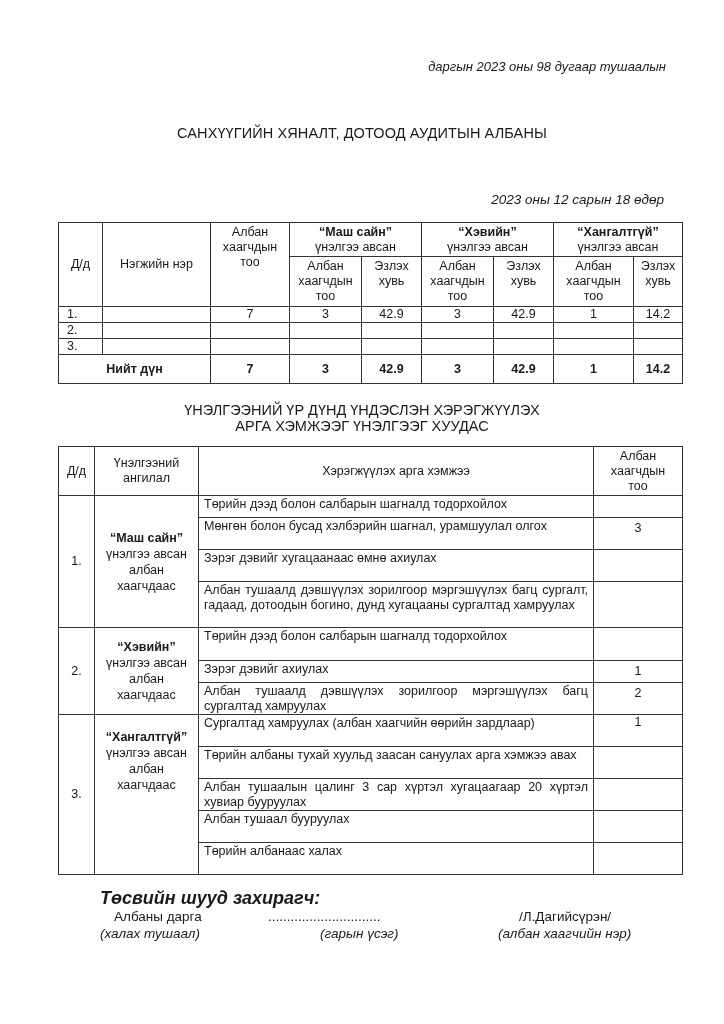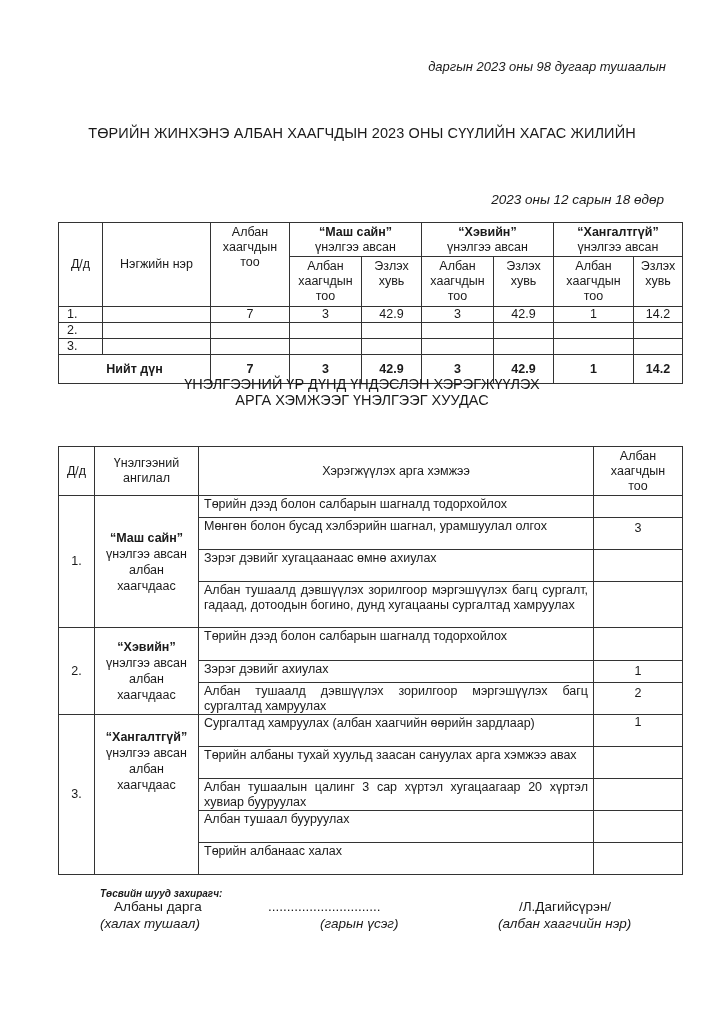--- a/index.html
+++ b/index.html
@@ -24,44 +24,44 @@
     padding: 0 3px; vertical-align: top; text-align: center; line-height: 15px;
   }
   .t1 { top: 222px; }
   .t1 th { vertical-align: middle; }
   .t1 th.top { vertical-align: top; padding-top: 2px; }
   .t1 td { height: 15px; padding-top: 0; padding-bottom: 0; }
   .t1 tr.total td { height: 28px; font-weight: bold; vertical-align: middle; }
   .t1 td.num-left { text-align: left; padding-left: 8px; }
   .bold { font-weight: bold; }
   .title2 {
-    position: absolute; left: 0; width: 724px; top: 376px; text-align: center;
+    position: absolute; left: 0; width: 724px; top: 402px; text-align: center;
     font-size: 14.5px; line-height: 16px;
   }
   .t2 { top: 446px; }
   .t2 th { vertical-align: middle; height: 48px; }
   .t2 td.measure { text-align: justify; text-align-last: left; padding: 1px 5px 0 5px; }
   .t2 td.count { vertical-align: top; padding-top: 3px; }
   .t2 td.idx { vertical-align: middle; }
   .t2 td.cat { vertical-align: middle; line-height: 16px; padding: 0 6px; }
   .sig { position: absolute; left: 100px; top: 888px; width: 580px; font-size: 13.5px; }
-  .sig .head { font-weight: bold; font-style: italic; font-size: 10px; }
+  .sig .head { font-weight: bold; font-style: italic; font-size: 18px; }
   .sig .row { position: relative; height: 17px; }
   .sig .row span { position: absolute; }
   .it { font-style: italic; }
 </style>
 </head>
 <body>
 
 <div class="annex">
   <div>даргын 2023 оны 98 дугаар тушаалын</div>
 </div>
 
 <div class="title1">
-  <div>ТӨРИЙН ЖИНХЭНЭ АЛБАН ХААГЧДЫН 2023 ОНЫ СҮҮЛИЙН ХАГАС ЖИЛИЙН</div>
+  <div>САНХҮҮГИЙН ХЯНАЛТ, ДОТООД АУДИТЫН АЛБАНЫ</div>
 </div>
 
 <div class="date">2023 оны 12 сарын 18 өдөр</div>
 
 <table class="t1">
   <colgroup>
     <col style="width:44px">
       <col style="width:108px">
       <col style="width:79px">
     <col style="width:72px">

